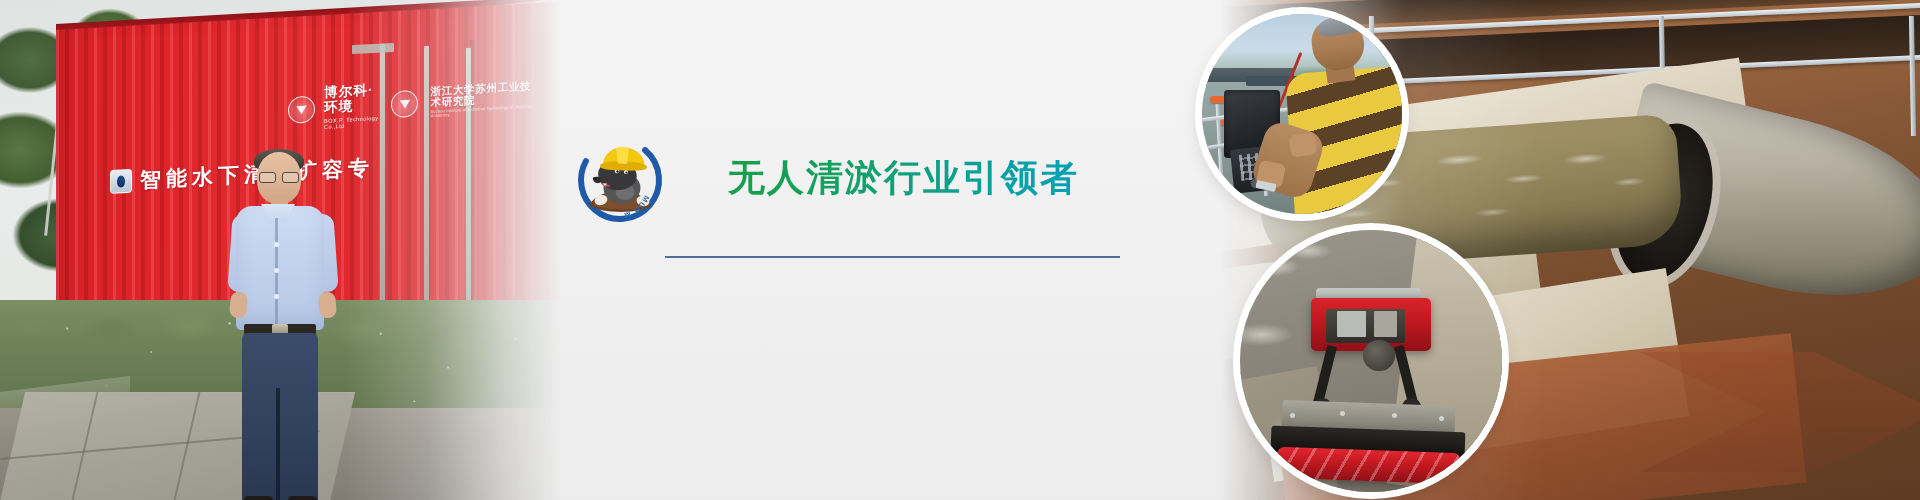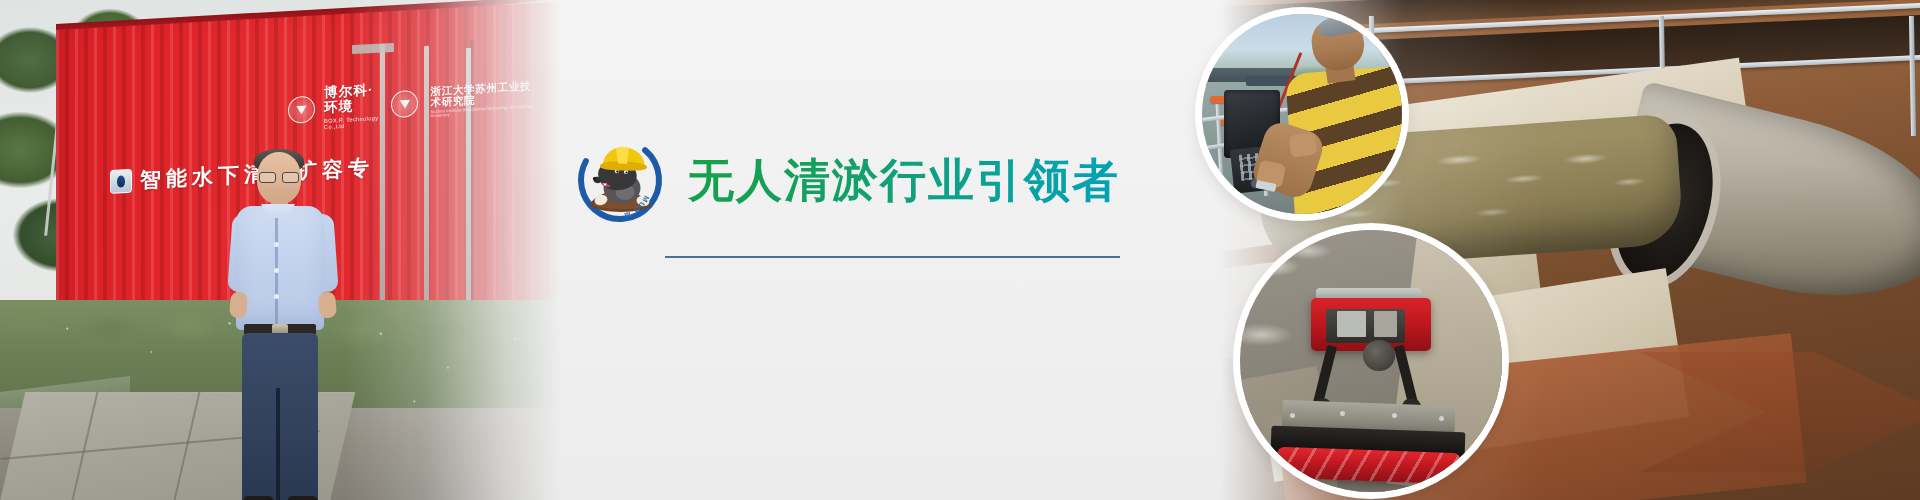--- a/index.html
+++ b/index.html
@@ -231,26 +231,27 @@
     position:absolute;left:0;top:130px;width:640px;
   }
   .headline-row{display:flex;align-items:center;gap:18px;padding-left:10px;}
 
   .logo-mark{
     position:relative;width:100px;height:100px;flex:0 0 auto;
   }
   .logo-mark svg{display:block;width:100px;height:100px;}
 
   .headline{
-    font-size:46px;font-weight:900;letter-spacing:2px;white-space:nowrap;
+    font-size:37px;font-weight:900;letter-spacing:2px;white-space:nowrap;
     background:linear-gradient(90deg,#17a04a 0%,#14a05e 28%,#0fa085 58%,#07a2a8 82%,#04a2b4 100%);
     -webkit-background-clip:text;background-clip:text;color:transparent;
     -webkit-text-fill-color:transparent;
-    font-family:Liberation Sans, sans-serif;
+    font-family:Liberation Mono, monospace;
     line-height:1.1;
+    margin-left:40px;
   }
   .divider{
     margin-top:26px;margin-left:105px;width:455px;height:1.6px;
     background:#3f6591;opacity:.92;
   }
 
   
   .right-wrap{
     position:absolute;left:1180px;top:0;width:740px;height:500px;overflow:hidden;
   }

